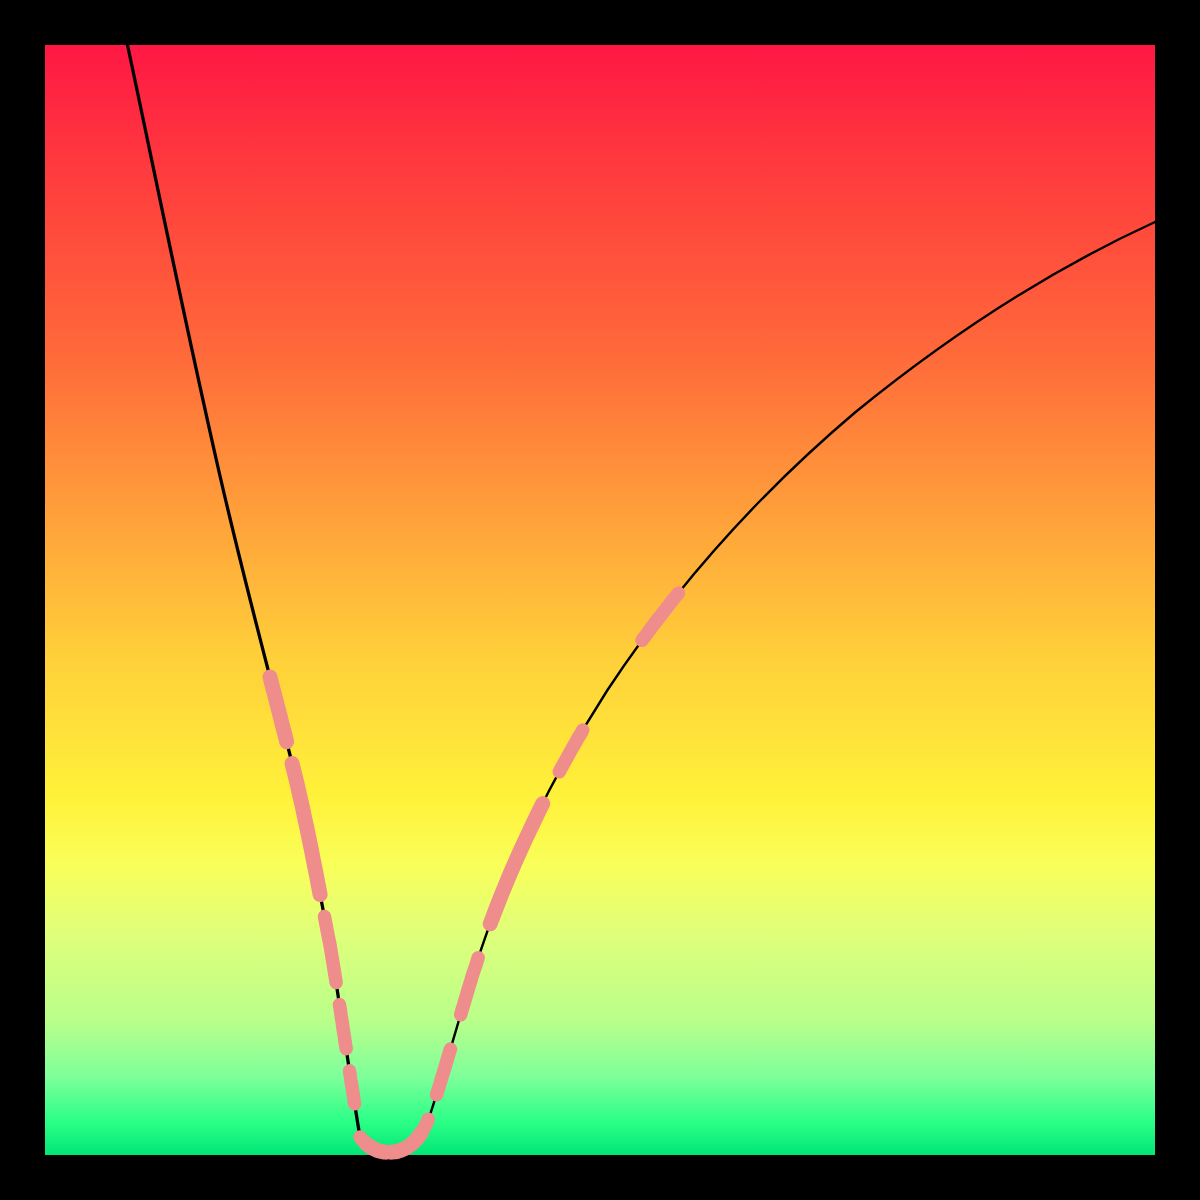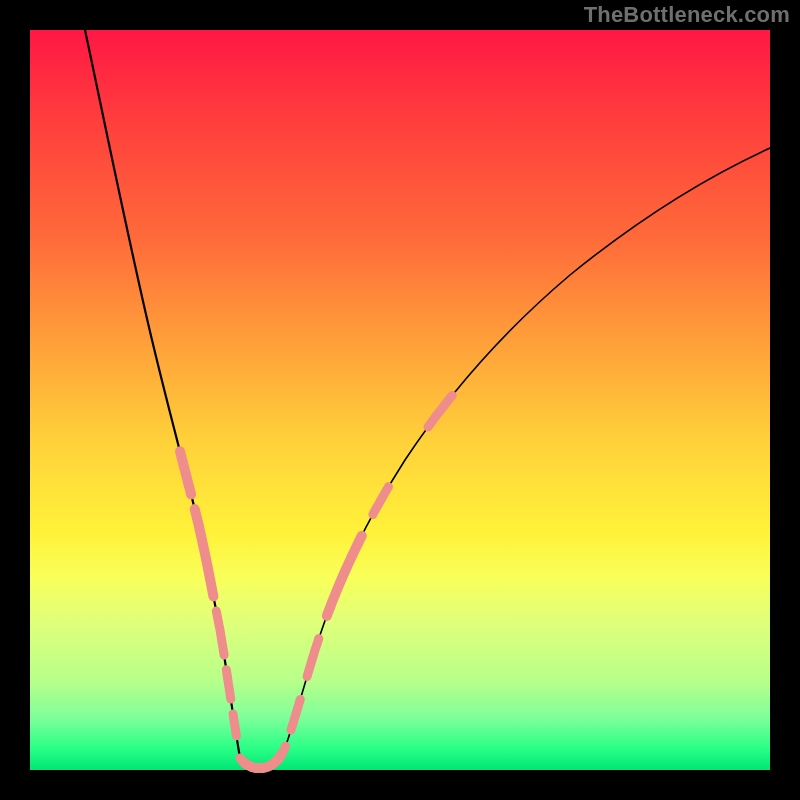--- a/index.html
+++ b/index.html
@@ -108,14 +108,13 @@
           <path d="M 244.6 732.6 L 245.2 732.0 L 245.8 731.4 L 246.4 730.8 L 247.0 730.2 L 247.6 729.6 L 248.2 728.9 L 248.7 728.2 L 249.2 727.6 L 249.7 726.9 L 250.2 726.2 L 250.7 725.5 L 251.2 724.7" class="overlay-seg" stroke-width="10"></path>
           <path d="M 252.4 722.7 L 252.7 722.1 L 253.0 721.6 L 253.2 721.1 L 253.5 720.5 L 253.8 720.0 L 254.1 719.4 L 254.3 718.9 L 254.6 718.3 L 254.8 717.8 L 255.1 717.2 L 255.3 716.7 L 255.5 716.1" class="overlay-seg" stroke-width="9"></path>
           <path d="M 261.0 699.9 L 261.8 697.3 L 262.6 694.8 L 263.4 692.3 L 264.1 689.7 L 264.9 687.2 L 265.7 684.7 L 266.5 682.1 L 267.2 679.6 L 268.0 677.0 L 268.7 674.5 L 269.5 671.9 L 270.3 669.4" class="overlay-seg" stroke-width="9"></path>
           <path d="M 277.1 646.5 L 278.0 643.3 L 279.0 640.1 L 279.9 637.0 L 280.9 633.8 L 281.8 630.6 L 282.8 627.4 L 283.8 624.2 L 284.7 621.1 L 285.7 617.9 L 286.8 614.8 L 287.8 611.6 L 288.8 608.5" class="overlay-seg" stroke-width="9"></path>
           <path d="M 296.8 585.9 L 299.4 579.1 L 302.0 572.3 L 304.7 565.5 L 307.5 558.7 L 310.3 552.0 L 313.2 545.3 L 316.2 538.6 L 319.2 532.0 L 322.3 525.4 L 325.4 518.8 L 328.6 512.2 L 331.8 505.7" class="overlay-seg" stroke-width="10"></path>
           <path d="M 342.9 484.5 L 344.1 482.1 L 345.4 479.8 L 346.7 477.5 L 348.0 475.2 L 349.3 472.8 L 350.6 470.5 L 351.9 468.2 L 353.2 465.9 L 354.5 463.6 L 355.8 461.3 L 357.2 459.0 L 358.5 456.7" class="overlay-seg" stroke-width="9"></path>
           <path d="M 398.0 396.9 L 400.0 394.3 L 402.0 391.6 L 403.9 388.9 L 405.9 386.3 L 407.9 383.6 L 410.0 381.0 L 412.0 378.4 L 414.0 375.8 L 416.1 373.2 L 418.1 370.5 L 420.2 368.0 L 422.3 365.4" class="overlay-seg" stroke-width="9"></path>
         </g>
     </svg>
   </div>
-  <div class="watermark">TheBottleneck.com</div>
 </div>
 
 </body></html>

